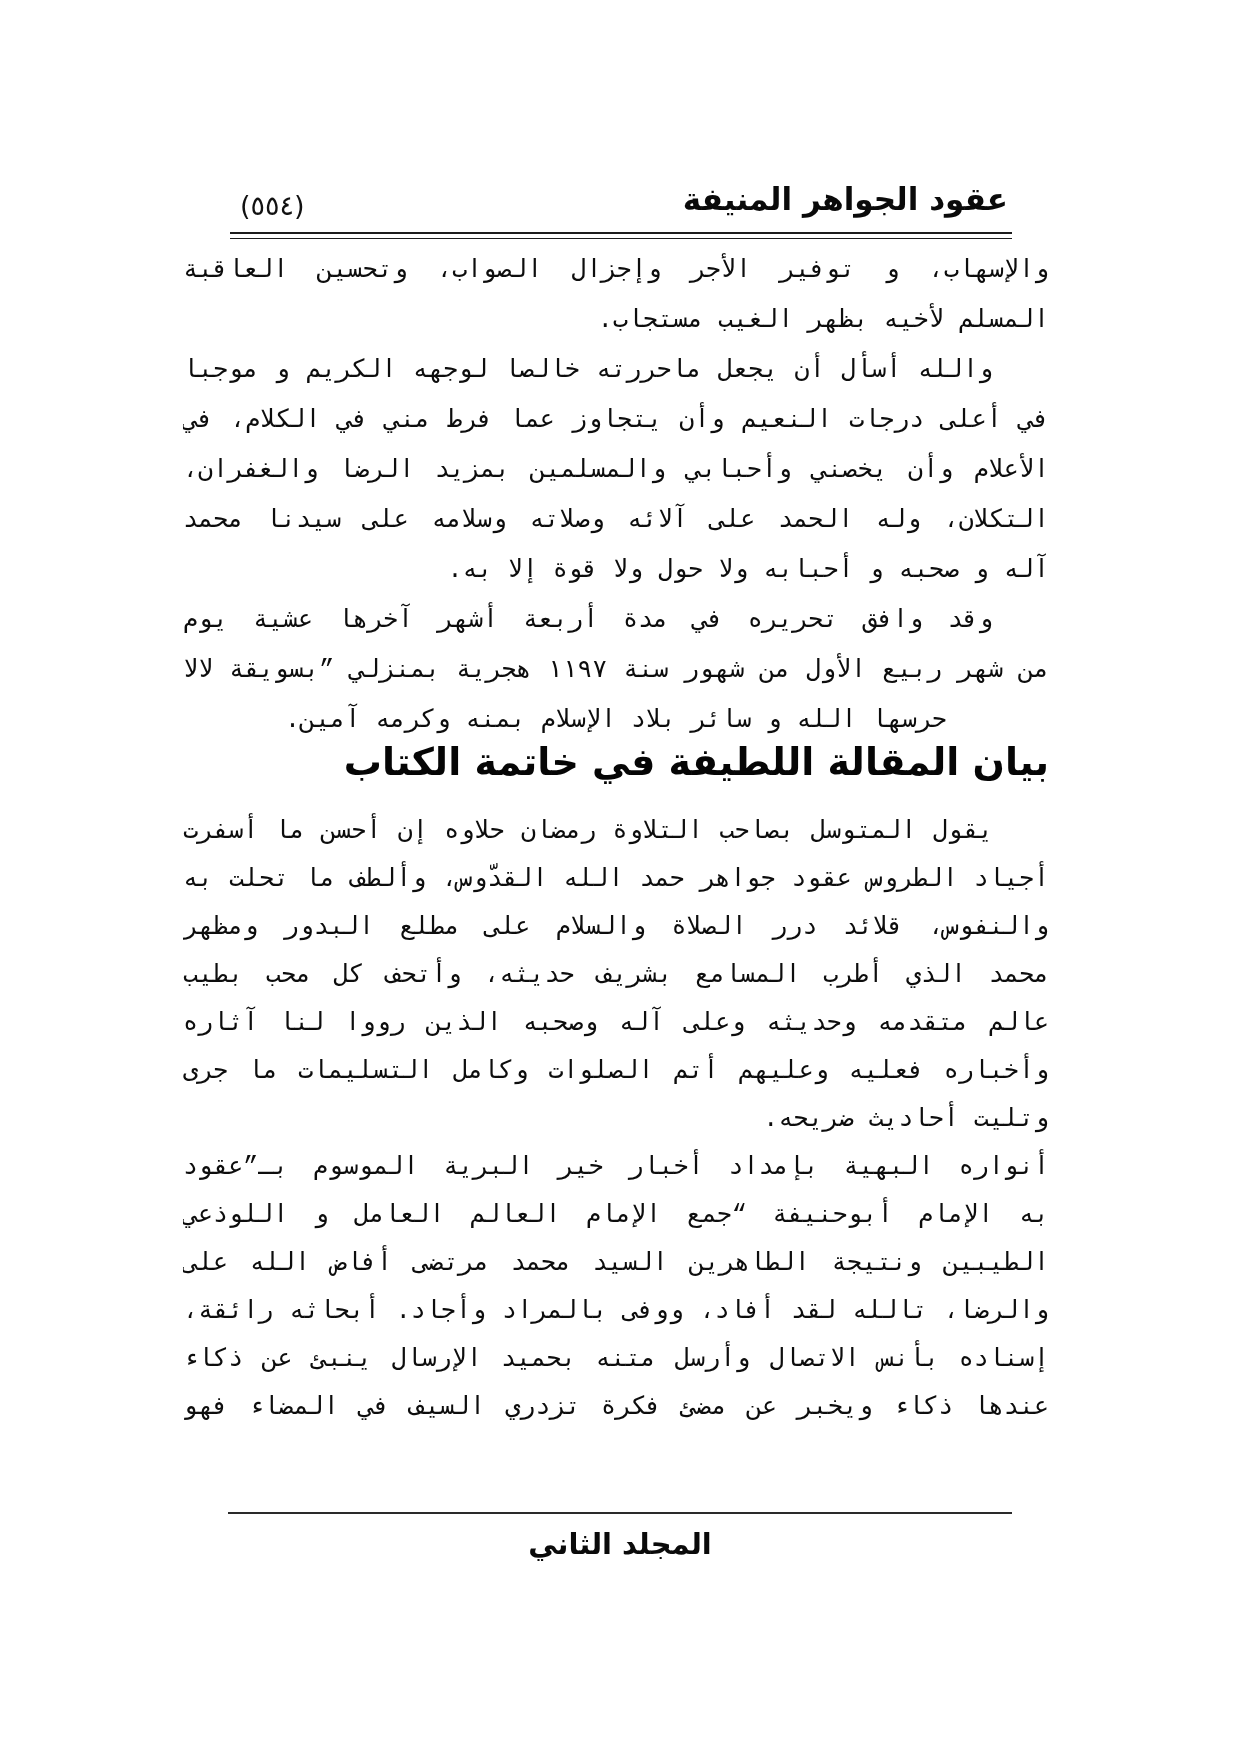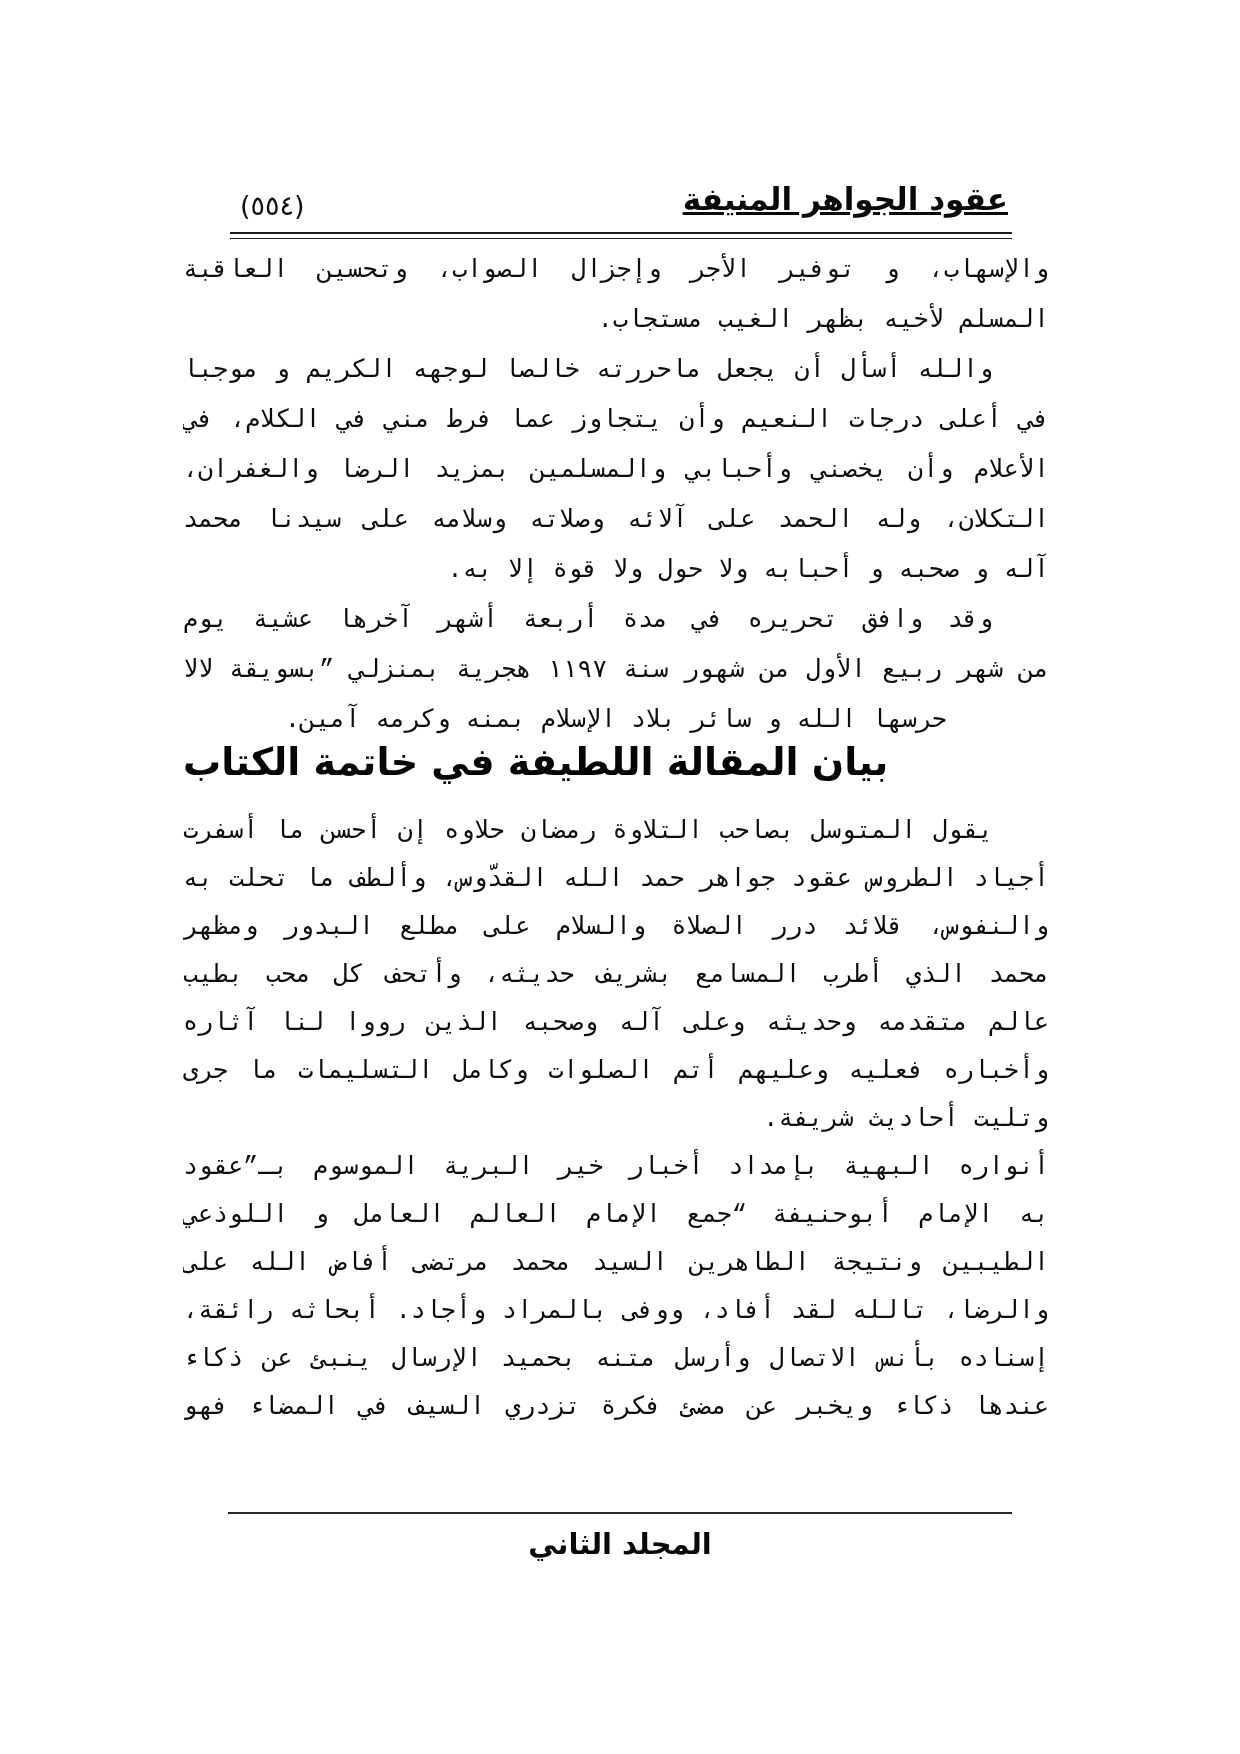--- a/index.html
+++ b/index.html
@@ -28,21 +28,20 @@
     direction: ltr;
     color: #111;
   }
   .header-title {
     position: absolute;
     right: 232px;
     top: 181px;
     font-size: 31px;
     font-weight: bold;
     color: #0a0a0a;
-    text-decoration: underline;
   }
   .header-rule {
     position: absolute;
     left: 230px;
     top: 232px;
     width: 782px;
     height: 4px;
     border-top: 2.5px solid #1c1c1c;
     border-bottom: 1.5px solid #1c1c1c;
   }
@@ -73,21 +72,21 @@
   .line.ind    { padding-right: 56px; }
 
   
   .section-heading {
     position: absolute;
     left: 183px;
     top: 730px;
     width: 866px;
     height: 64px;
     line-height: 64px;
-    text-align: left;
+    text-align: right;
     font-size: 38px;
     font-weight: bold;
     color: #050505;
   }
 
   
   .footer-rule {
     position: absolute;
     left: 228px;
     top: 1512px;
@@ -130,21 +129,21 @@
 
   <div class="section-heading">بيان المقالة اللطيفة في خاتمة الكتاب</div>
 
   <div class="body-block block-b">
     <div class="line ind">يقول المتوسل بصاحب التلاوة رمضان حلاوه إن أحسن ما أسفرت به</div>
     <div class="line">أجياد الطروس عقود جواهر حمد الله القدّوس، وألطف ما تحلت به الأرواح</div>
     <div class="line">والنفوس، قلائد درر الصلاة والسلام على مطلع البدور ومظهر الشموس، سيدنا</div>
     <div class="line">محمد الذي أطرب المسامع بشريف حديثه، وأتحف كل محب بطيب كلامه في كل</div>
     <div class="line">عالم متقدمه وحديثه وعلى آله وصحبه الذين رووا لنا آثاره ونقلوا إلينا سننه</div>
     <div class="line">وأخباره فعليه وعليهم أتم الصلوات وكامل التسليمات ما جرى يراع على صحيفه</div>
-    <div class="line end">وتليت أحاديث شريفة.</div>
+    <div class="line end">وتليت أحاديث ضريحه.</div>
     <div class="line">أنواره البهية بإمداد أخبار خير البرية الموسوم بـ”عقود الجواهر المنيفة فيما استدل</div>
     <div class="line">به الإمام أبوحنيفة “جمع الإمام العالم العامل و اللوذعي الجهبذ الكامل سلالة</div>
     <div class="line">الطيبين ونتيجة الطاهرين السيد محمد مرتضى أفاض الله على ضريحه الغفران</div>
     <div class="line">والرضا، تالله لقد أفاد، ووفى بالمراد وأجاد. أبحاثه رائقة، وإيراداته فائقة، قد عنعن</div>
     <div class="line">إسناده بأنس الاتصال وأرسل متنه بحميد الإرسال ينبئ عن ذكاء فطنة لاتذكر</div>
     <div class="line">عندها ذكاء ويخبر عن مضئ فكرة تزدري السيف في المضاء فهو كتاب أيّ كتاب</div>
   </div>
 
   <div class="footer-rule"></div>
   <div class="volume-label">المجلد الثاني</div>

